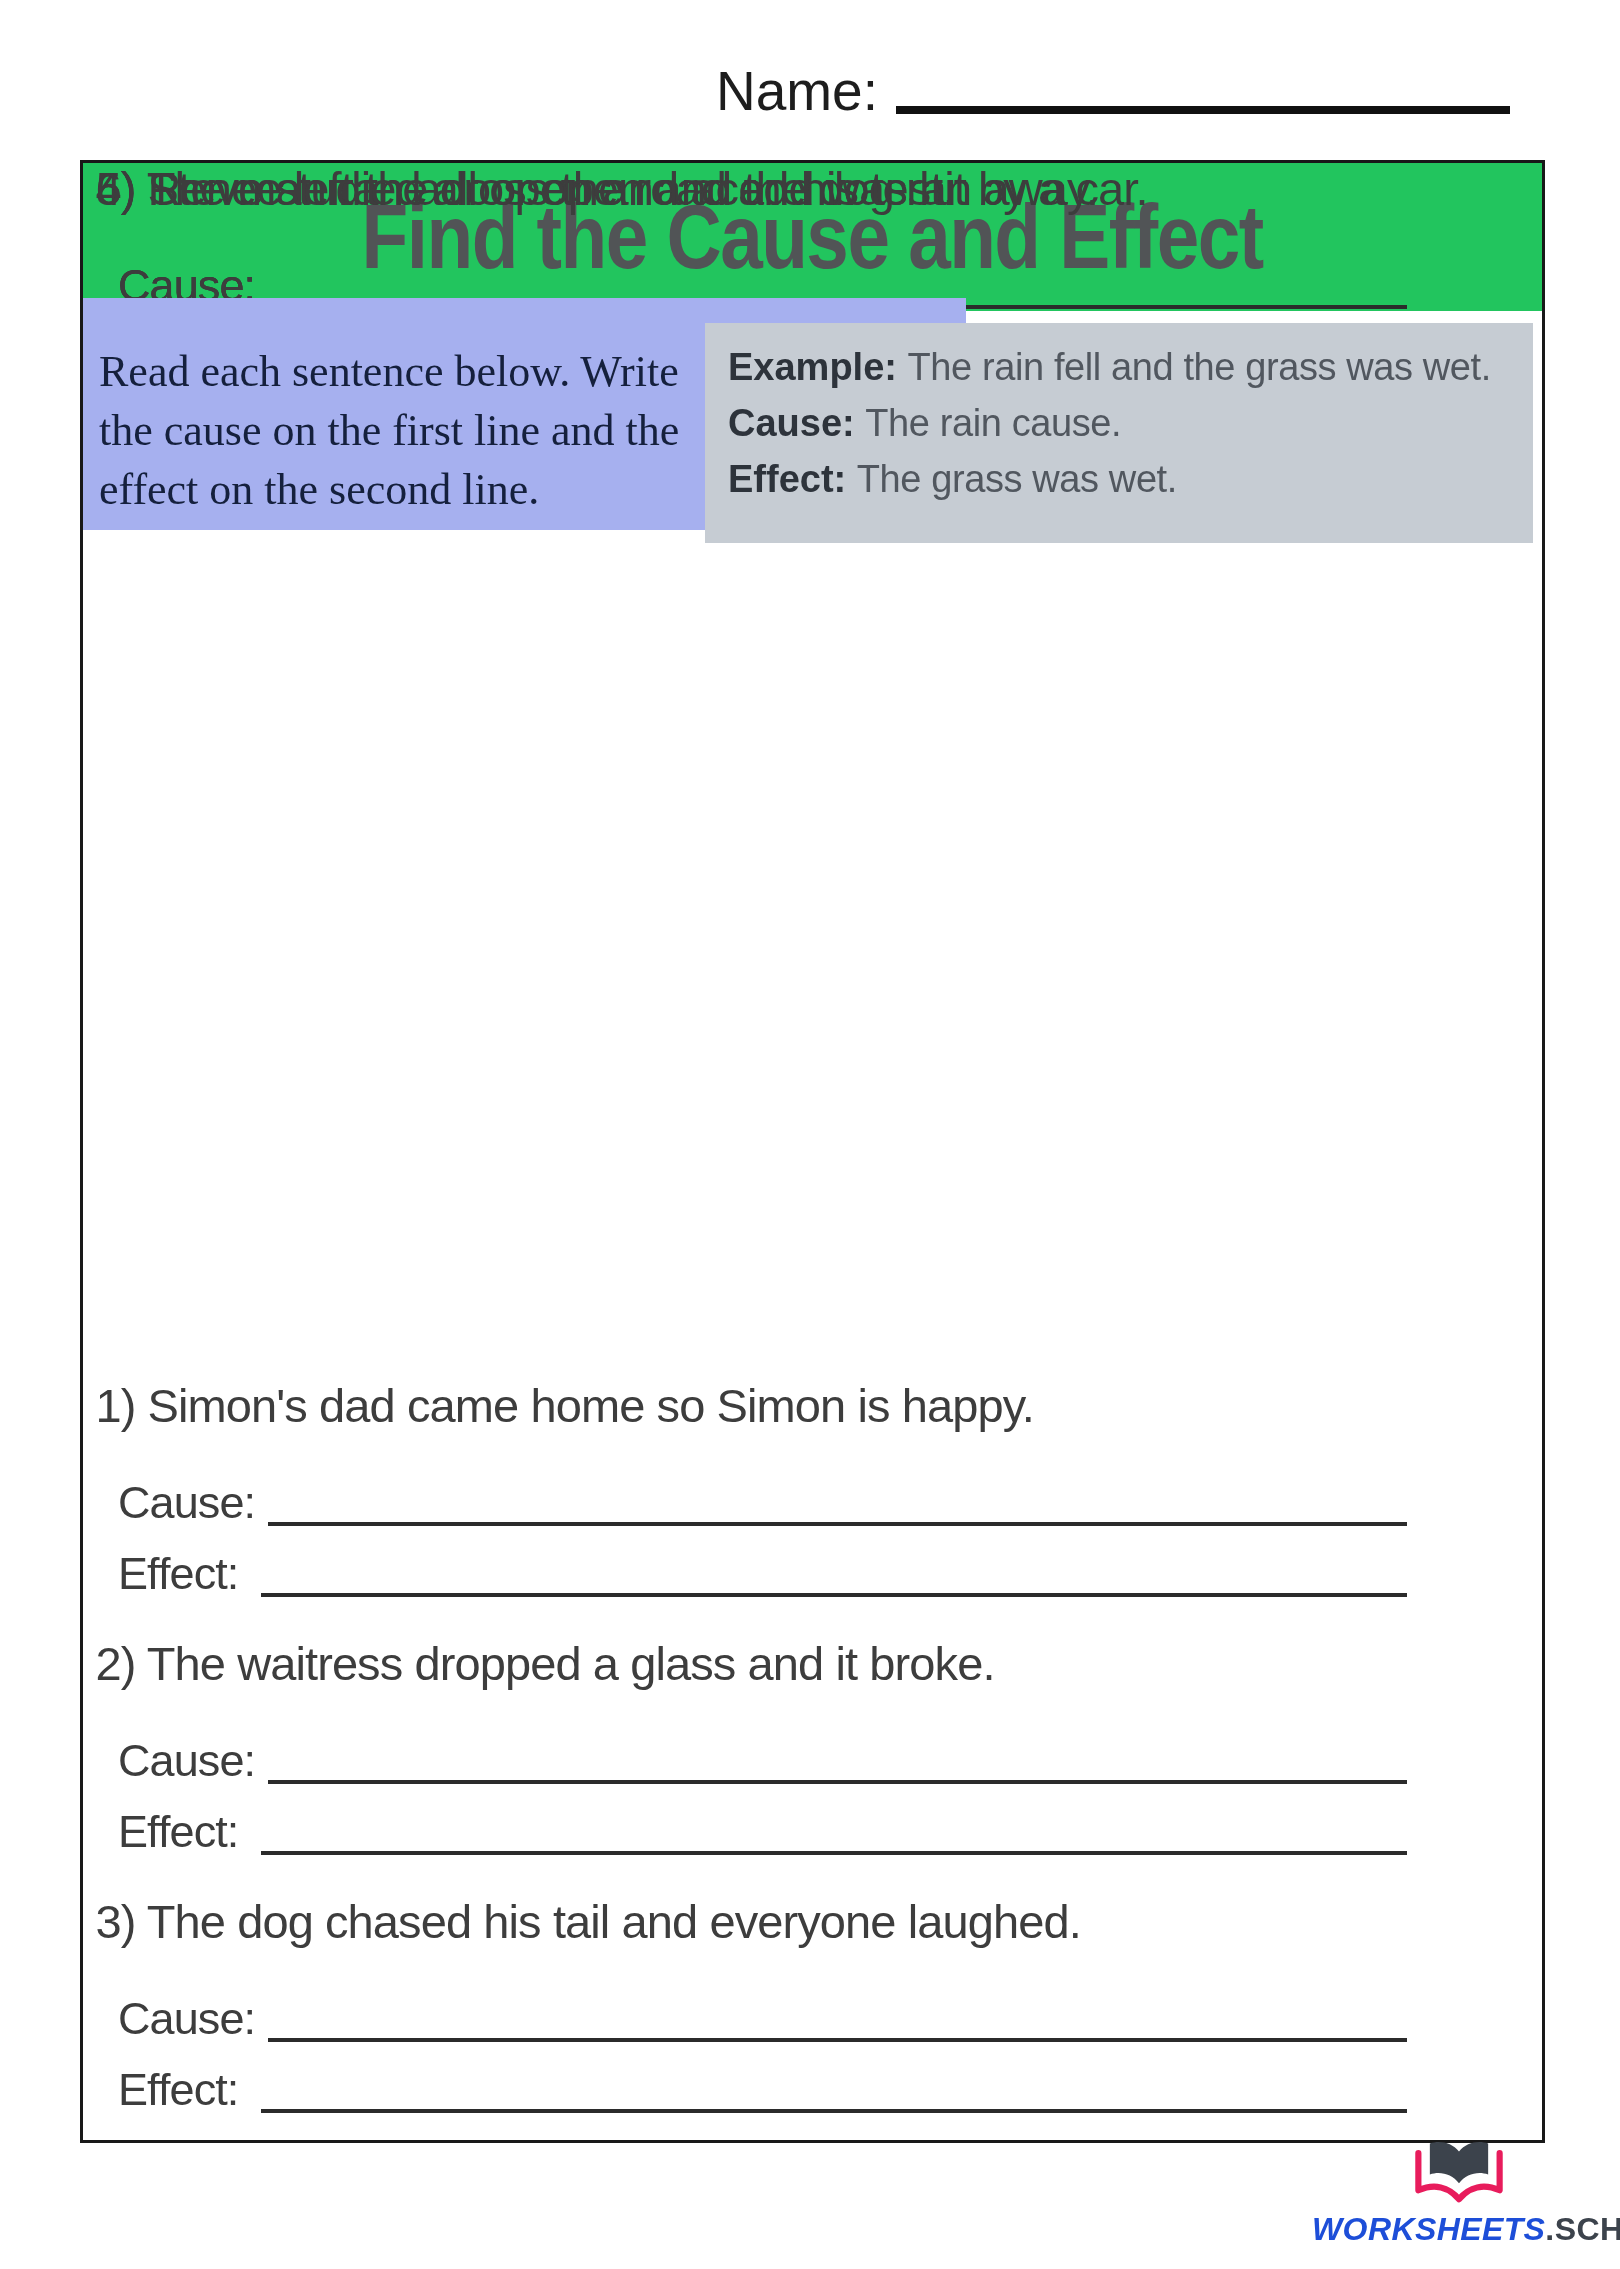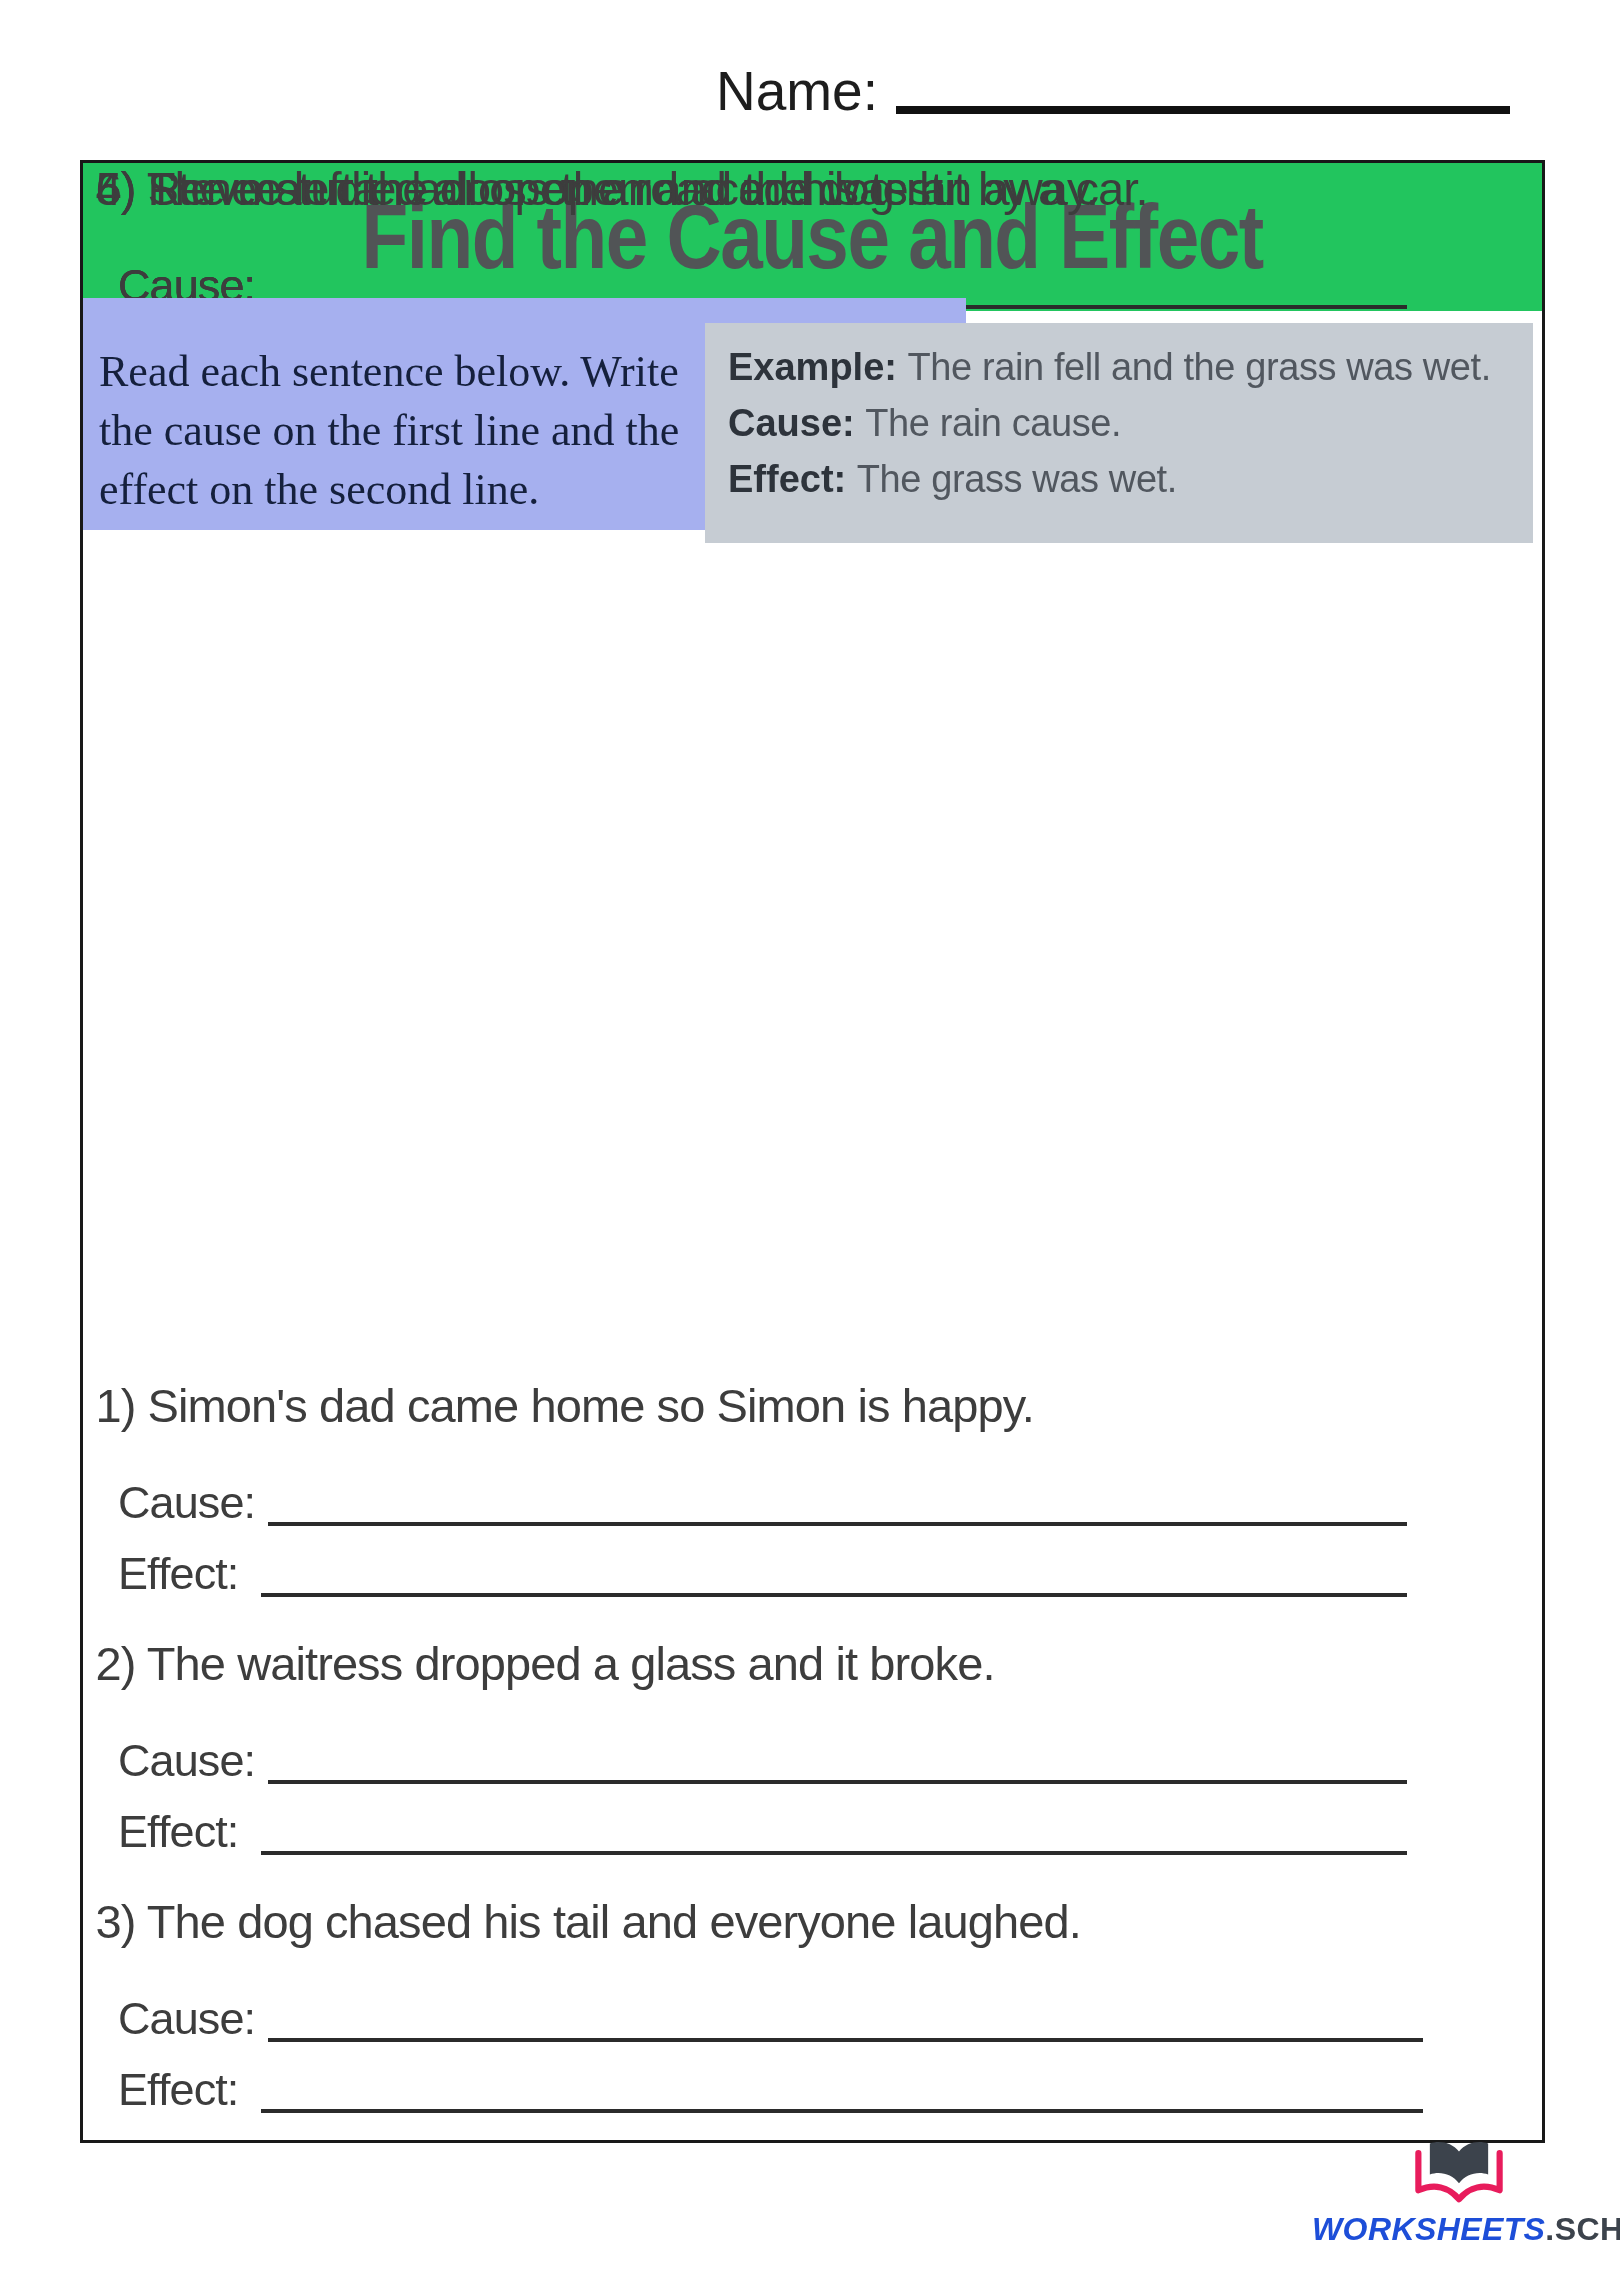--- a/index.html
+++ b/index.html
@@ -51,21 +51,21 @@
   .ex-label{color:#2d333b;font-weight:bold;font-stretch:condensed;}
   .ex-text{color:#51575f;letter-spacing:-0.4px;}
 
   
   .question{position:absolute;left:0;width:100%;height:222px;}
   .question:nth-of-type(1){top:428px;}
   .question:nth-of-type(2){top:685px;}
   .question:nth-of-type(3){top:943px;}
   .question:nth-of-type(4){top:1217px;}
   .question:nth-of-type(5){top:1475px;}
-  .question:nth-of-type(6){top:1733px;padding-left:16px;}
+  .question:nth-of-type(6){top:1733px;}
 
   .sentence{
     position:absolute;left:12.4px;top:0;font-size:47px;line-height:1.12;
     color:#3d3d3d;letter-spacing:-0.9px;white-space:nowrap;
   }
   .qrow{
     position:absolute;left:35px;right:135px;display:flex;align-items:flex-end;height:64px;
   }
   .row-cause{top:82px;}
   .row-effect{top:153px;}

